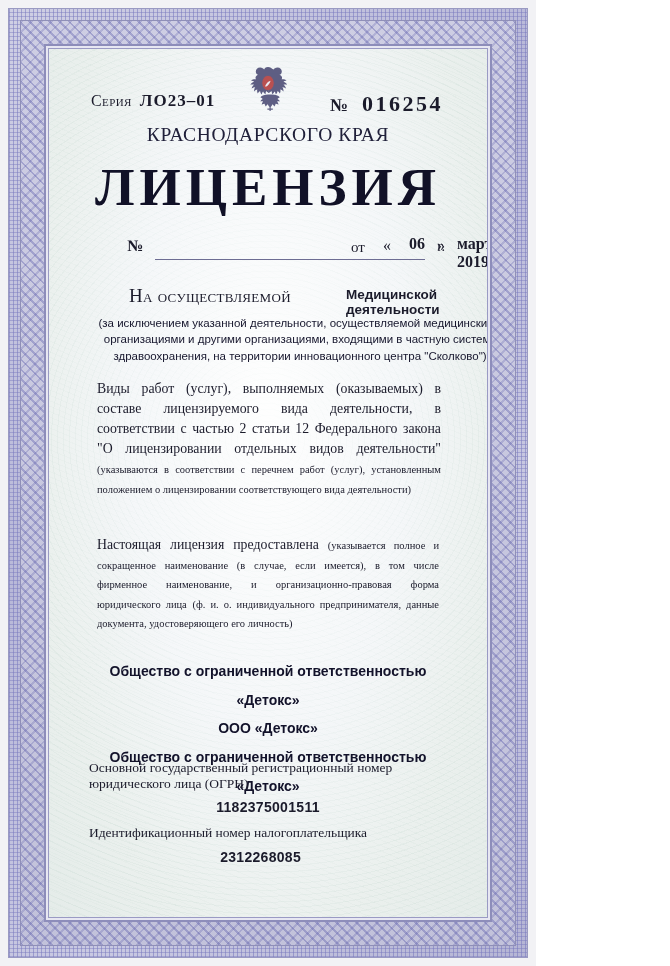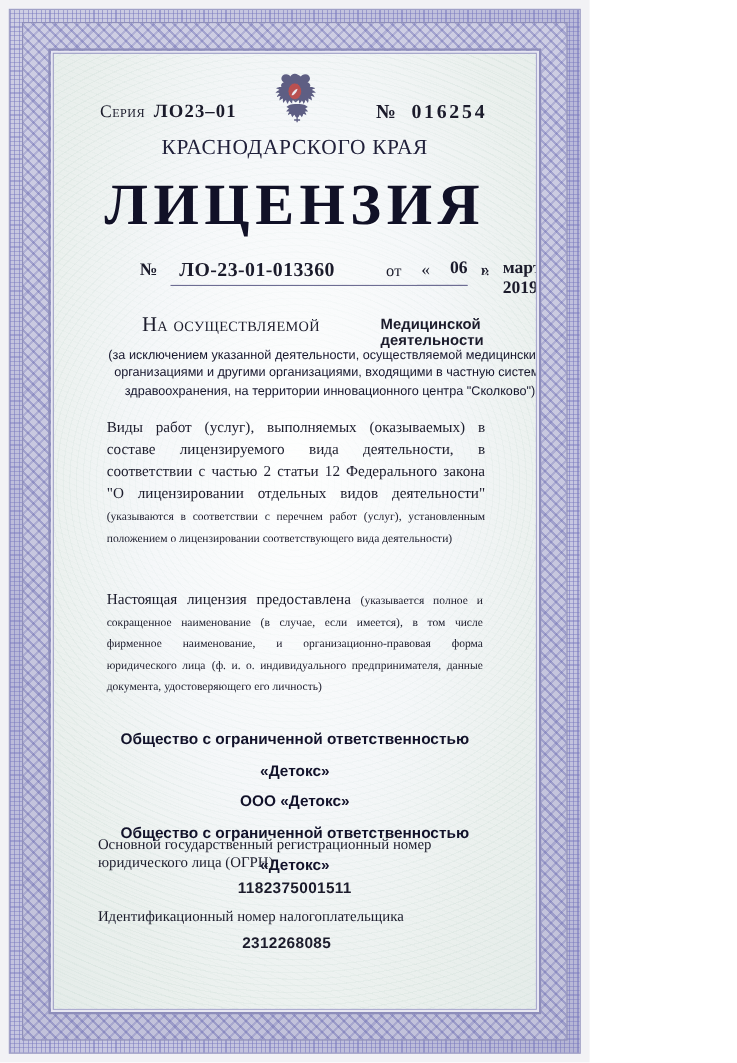--- a/index.html
+++ b/index.html
@@ -110,21 +110,21 @@
     top: 32px;
     font-size: 16px;
     white-space: nowrap;
   }
   .number .no-sign {
     font-weight: bold;
     font-size: 18px;
   }
   .number .no-value {
     font-weight: bold;
-    font-size: 18px;
+    font-size: 22px;
     letter-spacing: 2.5px;
     margin-left: 14px;
     margin-top: 45px;
   }
   .emblem {
     position: absolute;
     left: 50%;
     top: 2px;
     transform: translateX(-50%);
     width: 52px;
@@ -338,21 +338,20 @@
       <div class="ministry">
         <div>КРАСНОДАРСКОГО КРАЯ</div>
       </div>
 
       <div class="title">ЛИЦЕНЗИЯ</div>
 
       <div class="lic-line">
         <div class="lic-underline"></div>
         <div class="lic-underline2"></div>
         <span class="nosign">№</span>
-        <span class="licnum">ЛО-23-01-013360</span>
         <span class="ot">от</span>
         <span class="q1">«</span>
         <span class="day">06</span>
         <span class="q2">»</span>
         <span class="month">марта 2019</span>
         <span class="year-g">г.</span>
       </div>
 
       <div class="activity">
         <span class="on-label">На осуществляемой</span>

